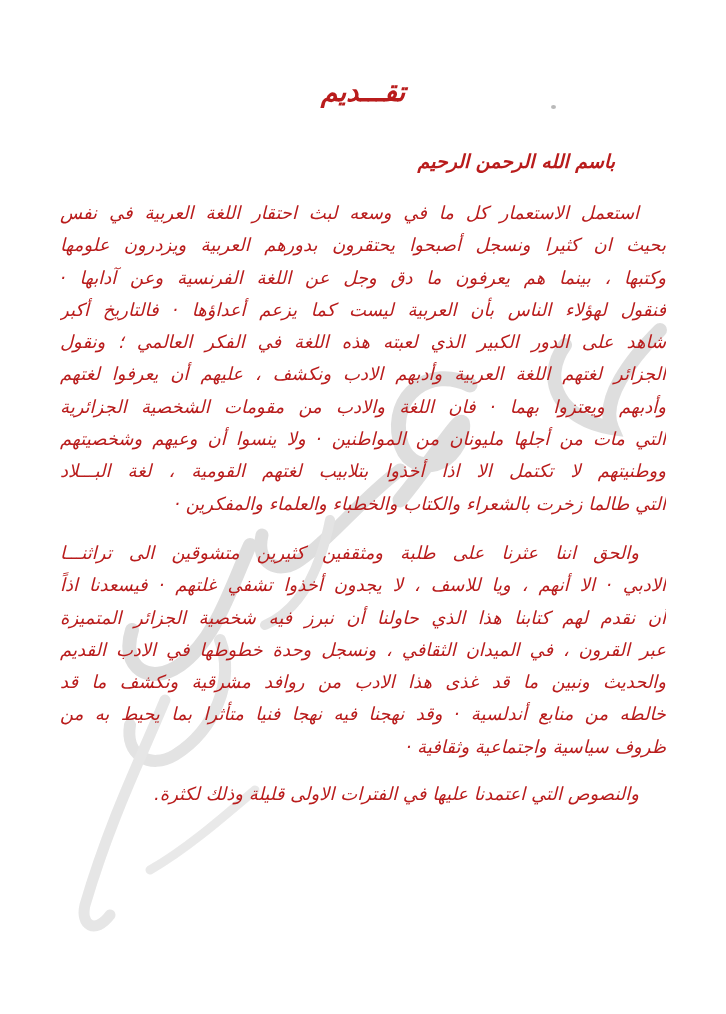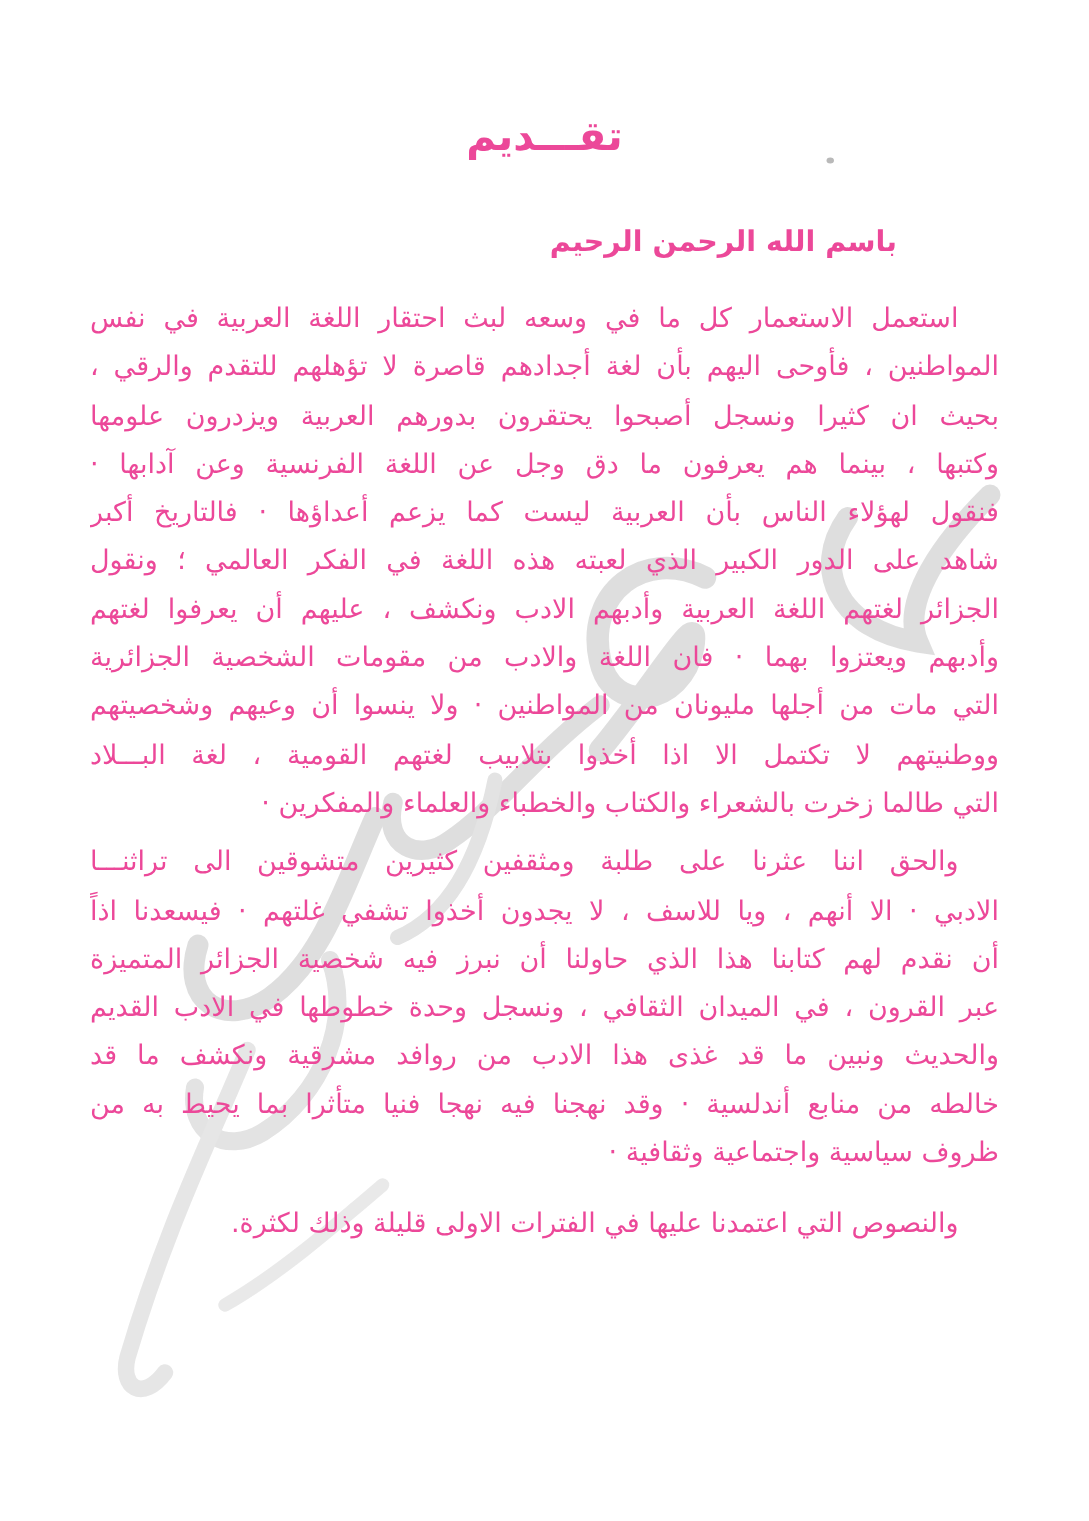--- a/index.html
+++ b/index.html
@@ -6,53 +6,54 @@
   body {
     width: 726px; height: 1014px;
     background: #f4f4f2;
     font-family: "DejaVu Sans", sans-serif;
     overflow: hidden;
   }
   .scan-page {
     position: relative;
     width: 726px; height: 1014px;
     background: #ffffff;
-    color: #ec4899;
+    color: #b91c1c;
     overflow: hidden;
+    font-style: italic;
   }
   .watermark-layer {
     position: absolute; inset: 0;
     z-index: 0;
     pointer-events: none;
   }
   .page-title {
     position: absolute;
     top: 76px; left: 0; right: 0;
     z-index: 2;
     text-align: center;
     font-size: 27px;
     font-weight: bold;
     direction: rtl;
   }
   .basmala {
     position: absolute;
-    top: 150px; right: 128px;
+    top: 150px; right: 111px;
     z-index: 2;
     font-size: 19px;
     font-weight: bold;
     direction: rtl;
   }
   .text-block {
     position: absolute;
     top: 197px; left: 60px; right: 60px;
     z-index: 2;
     direction: rtl;
   }
   .paragraph { margin: 0; }
-  .paragraph + .paragraph { margin-top: 7px; }
+  .paragraph + .paragraph { margin-top: 17px; }
   .para-3 { margin-top: 15px !important; }
   .line {
     height: 32.3px;
     line-height: 32.3px;
     font-size: 18px;
     white-space: nowrap;
     text-align: justify;
     text-align-last: justify;
     text-justify: inter-word;
     overflow: hidden;
@@ -90,21 +91,20 @@
   <span class="ink-speckle"></span>
 
   <div class="page-title">تقـــديم</div>
 
   <div class="basmala">باسم الله الرحمن الرحيم</div>
 
   <div class="text-block">
 
     <div class="paragraph para-1">
       <div class="line first">استعمل الاستعمار كل ما في وسعه لبث احتقار اللغة العربية في نفس</div>
-      <div class="line">المواطنين ، فأوحى اليهم بأن لغة أجدادهم قاصرة لا تؤهلهم للتقدم والرقي ،</div>
       <div class="line">بحيث ان كثيرا ونسجل أصبحوا يحتقرون بدورهم العربية ويزدرون علومها</div>
       <div class="line">وكتبها ، بينما هم يعرفون ما دق وجل عن اللغة الفرنسية وعن آدابها ·</div>
       <div class="line">فنقول لهؤلاء الناس بأن العربية ليست كما يزعم أعداؤها · فالتاريخ أكبر</div>
       <div class="line">شاهد على الدور الكبير الذي لعبته هذه اللغة في الفكر العالمي ؛ ونقول</div>
       <div class="line">الجزائر لغتهم اللغة العربية وأدبهم الادب ونكشف ، عليهم أن يعرفوا لغتهم</div>
       <div class="line">وأدبهم ويعتزوا بهما · فان اللغة والادب من مقومات الشخصية الجزائرية</div>
       <div class="line">التي مات من أجلها مليونان من المواطنين · ولا ينسوا أن وعيهم وشخصيتهم</div>
       <div class="line">ووطنيتهم لا تكتمل الا اذا أخذوا بتلابيب لغتهم القومية ، لغة البـــلاد</div>
       <div class="line last">التي طالما زخرت بالشعراء والكتاب والخطباء والعلماء والمفكرين ·</div>
     </div>

